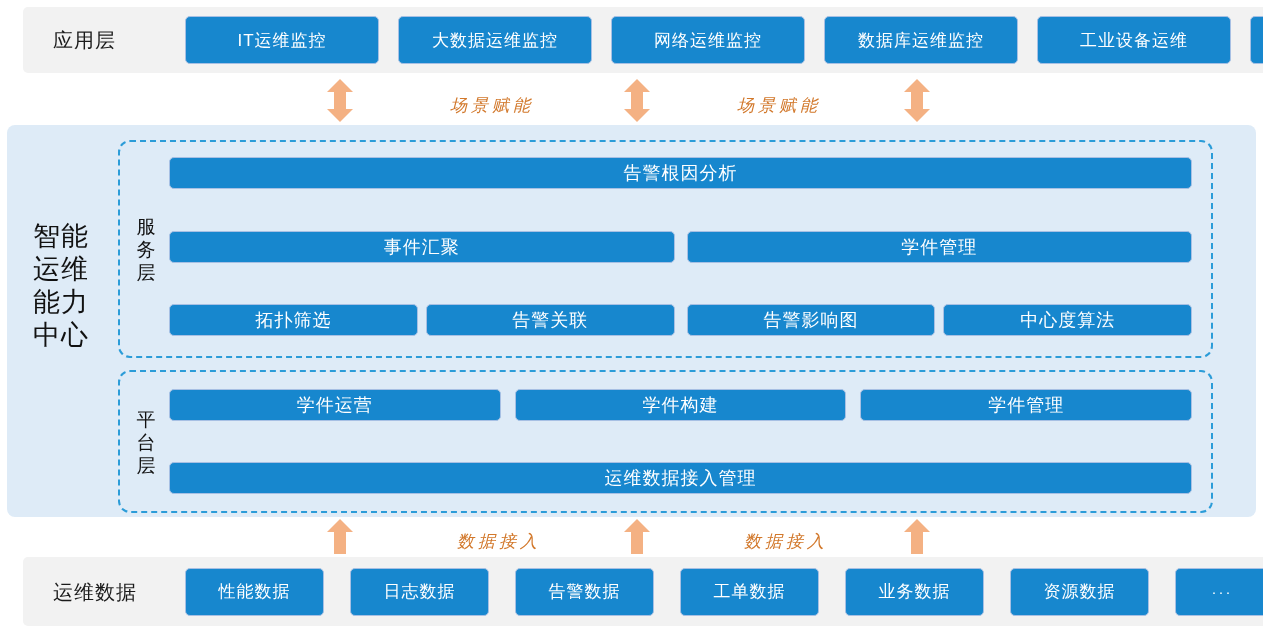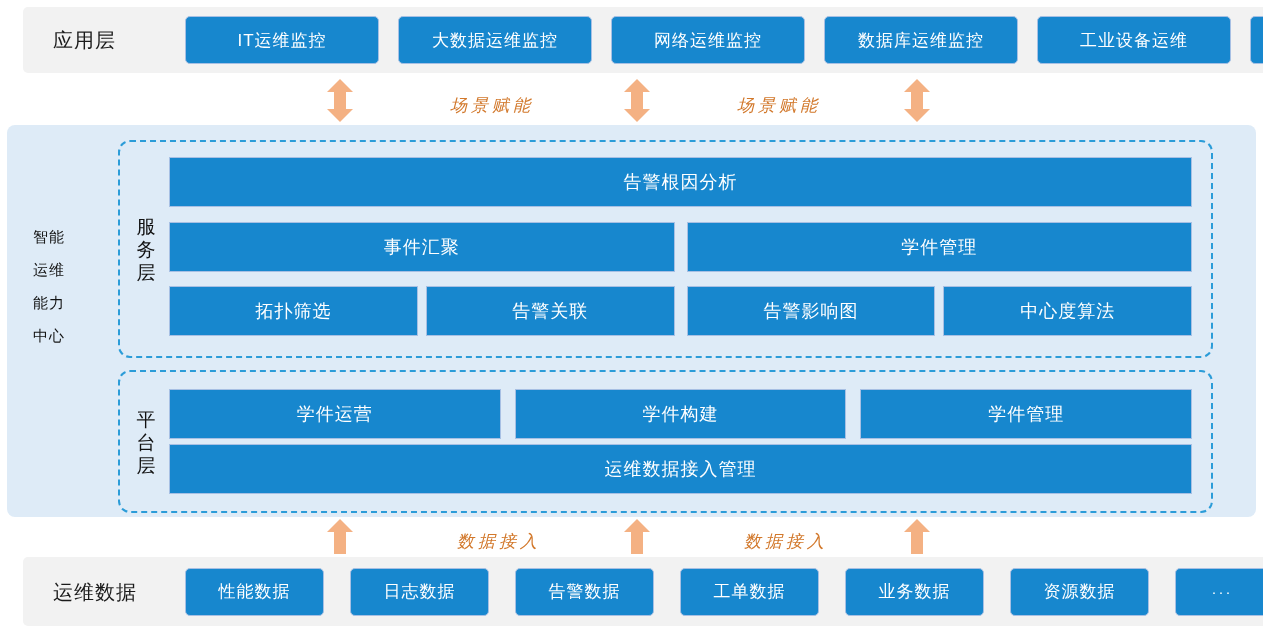--- a/index.html
+++ b/index.html
@@ -21,28 +21,28 @@
   
   .bbox{
     background:#1787CE;border:1px solid #A7C0E4;border-radius:5px;color:#ffffff;
     display:flex;align-items:center;justify-content:center;
     font-size:17px;letter-spacing:1px;box-sizing:border-box;white-space:nowrap;
   }
   .bbox--app{width:194px;height:48px;}
   .bbox--data{width:139px;height:48px;}
   .bbox--more-app{width:96px;height:48px;font-size:15px;letter-spacing:2px;}
   .bbox--more-data{width:94px;height:48px;font-size:15px;letter-spacing:2px;}
-  .bbox--row{height:50px;font-size:18px;border-radius:0;}
+  .bbox--row{height:32px;font-size:18px;border-radius:5px;}
   
   .center-section{
     position:absolute;left:7px;top:125px;width:1249px;height:392px;
     background:#DEEBF7;border-radius:8px;
   }
   .center-label{
-    position:absolute;left:26px;top:95px;font-size:15px;line-height:33px;
+    position:absolute;left:26px;top:95px;font-size:27px;line-height:33px;
     color:#111111;letter-spacing:1px;
   }
   .dashed-box{
     position:absolute;left:111px;width:1095px;border:2px dashed #2B9CD8;
     border-radius:12px;box-sizing:border-box;
   }
   .dashed-box--service{top:15px;height:218px;}
   .dashed-box--platform{top:245px;height:143px;}
   .v-label{
     position:absolute;left:13px;top:50%;transform:translateY(-50%);

